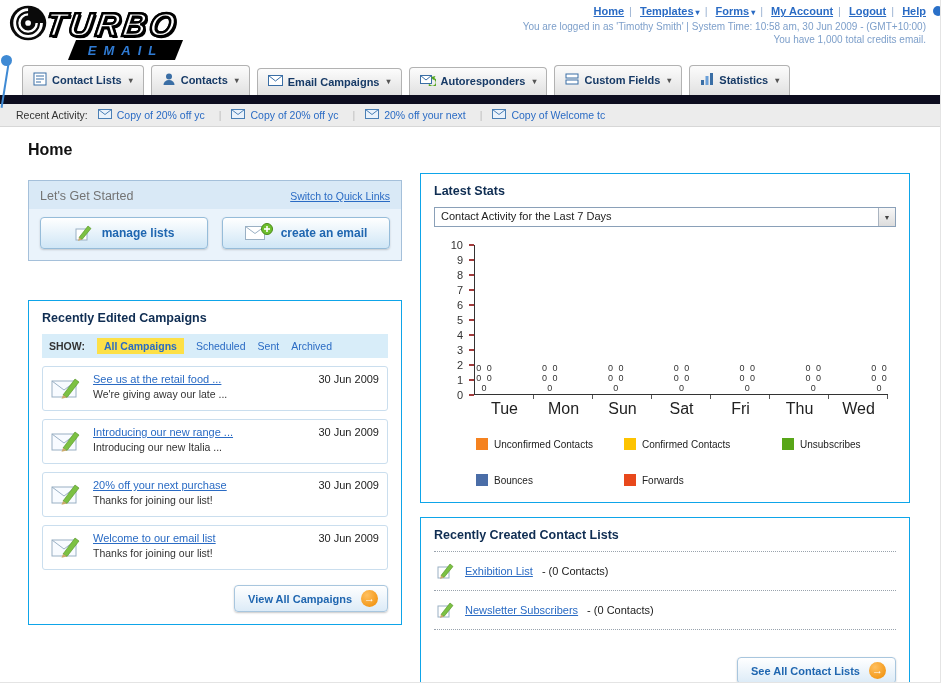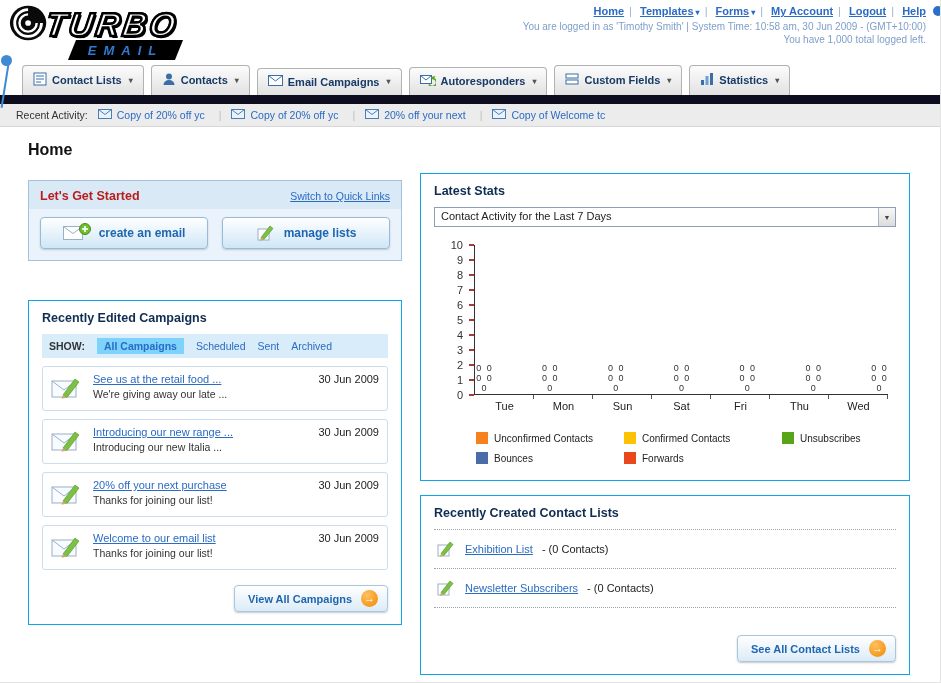--- a/index.html
+++ b/index.html
@@ -43,37 +43,37 @@
   
   main { padding:10px 30px 0 28px; }
   .page-title { font-size:16px; font-weight:bold; color:#111; margin:4px 0 14px; }
   .columns { display:flex; gap:18px; align-items:flex-start; }
   .col-left { width:374px; flex:none; }
   .col-right { flex:1; }
 
   
   .panel-gs { border:1px solid #a5c0da; background:#eaf3fb; margin-top:7px; }
   .gs-header { display:flex; justify-content:space-between; align-items:center; padding:8px 11px 6px; background:#d9e9f6; }
-  .gs-title { font-weight:bold; font-size:12.5px; color:#b91c1c; }
+  .gs-title { font-weight:normal; font-size:12.5px; color:#737373; }
   .gs-link { font-size:10.5px; color:#2a6bc4; text-decoration:underline; cursor:pointer; }
   .gs-body { display:flex; gap:14px; padding:8px 11px 11px; }
   .btn-blue { flex:1; display:flex; align-items:center; justify-content:center; gap:8px; height:32px;
               background:linear-gradient(#ffffff,#cfe6f6); border:1px solid #96bcd9; border-radius:4px;
               font-weight:bold; font-size:12px; color:#1f66b0; box-shadow:0 1px 2px rgba(0,0,0,.18); cursor:pointer; }
 
   
   .panel { border:1px solid #0ea5e9; background:#fff; padding:10px 13px 12px; }
   .panel-title { font-size:12.5px; font-weight:bold; color:#0f2d52; margin-bottom:9px; }
   .panel-campaigns { margin-top:39px; }
 
   
   .filter-bar { background:#d8edf9; padding:4px 7px; display:flex; align-items:center; gap:12px; font-size:10.5px; }
   .show-label { font-weight:bold; color:#333; }
   .filter-link { color:#2a6bc4; cursor:pointer; }
-  .filter-link.active { background:#7dd3fc; padding:2px 7px; font-weight:bold; }
+  .filter-link.active { background:#fde047; padding:2px 7px; font-weight:bold; }
   .camp-item { display:flex; gap:8px; border:1px solid #cadeee; border-radius:3px; padding:6px 8px; margin-top:8px; background:#fff; min-height:44px; }
   .camp-icon { flex:0 0 34px; padding-top:1px; }
   .camp-text { flex:1; }
   .camp-title { font-size:11px; color:#2a6bc4; text-decoration:underline; margin-bottom:3px; cursor:pointer; }
   .camp-sub { font-size:10.5px; color:#333; }
   .camp-date { font-size:11px; color:#222; white-space:nowrap; }
   .view-all-row { display:flex; justify-content:flex-end; margin-top:15px; }
   .btn-action { display:flex; align-items:center; gap:9px; padding:4px 9px 4px 13px; background:linear-gradient(#ffffff,#dcebf7);
                 border:1px solid #a8c6de; border-radius:4px; font-size:11px; font-weight:bold; color:#1f66b0;
                 box-shadow:0 1px 2px rgba(0,0,0,.22); cursor:pointer; }
@@ -90,24 +90,24 @@
   .y-axis { position:relative; width:26px; height:150px; flex:none; }
   .ytick { position:absolute; right:0; display:flex; align-items:center; height:8px; }
   .ylab { font-size:11px; color:#333; margin-right:6px; }
   .ymark { width:5px; height:2px; background:#a33c3c; display:inline-block; }
   .plot { position:relative; flex:1; height:150px; border-left:1px solid #333; border-bottom:1px solid #333; }
   .values-row { position:absolute; left:0; right:0; bottom:1px; display:flex;gap:48px; }
   .cval { flex:1; text-align:center; font-size:9px; color:#333; word-spacing:3px; }
   .labels-wrap { display:flex; }
   .y-spacer { width:27px; flex:none; }
   .labels-row { flex:1; display:flex; }
-  .clab { flex:1; text-align:center; font-size:11px; color:#222; padding-top:5px; position:relative; }
+  .clab { flex:1; text-align:center; font-size:16px; color:#222; padding-top:5px; position:relative; }
   .clab::after { content:""; position:absolute; right:0; top:0; width:1px; height:4px; background:#555; }
 
-  .legend { margin:20px 0 4px 42px; display:grid; grid-template-columns:148px 158px auto; row-gap:8px;text-align:center; }
+  .legend { margin:20px 0 4px 42px; display:grid; grid-template-columns:148px 158px auto; row-gap:24px;text-align:center; }
   .legend-item { display:flex; align-items:center; gap:6px; font-size:10px; color:#222; }
   .legend-swatch { width:12px; height:12px; display:inline-block; flex:none; }
 
   
   .panel-cl { margin-top:14px; min-height:153px; }
   .cl-list { border-bottom:1px dotted #99a3ad; }
   .cl-item { display:flex; align-items:center; gap:9px; padding:8px 2px; border-top:1px dotted #99a3ad; font-size:11px; }
   .cl-name { color:#2a6bc4; text-decoration:underline; cursor:pointer; }
   .cl-detail { color:#222; }
   .cl-btn-row { display:flex; justify-content:flex-end; margin-top:27px; }
@@ -140,21 +140,21 @@
     <div class="top-right">
       <nav class="top-links">
         <a>Home</a><span class="sep"></span>
         <a><span>Templates</span><span class="caret">▾</span></a><span class="sep"></span>
         <a><span>Forms</span><span class="caret">▾</span></a><span class="sep"></span>
         <a>My Account</a><span class="sep"></span>
         <a>Logout</a><span class="sep"></span>
         <a>Help</a>
       </nav>
       <div class="login-info">You are logged in as 'Timothy Smith' | System Time: 10:58 am, 30 Jun 2009 - (GMT+10:00)</div>
-      <div class="credits-info">You have 1,000 total logged left.</div>
+      <div class="credits-info">You have 1,000 total credits email.</div>
     </div>
     <div class="header-dot"></div>
   </header>
 
   <nav class="tabs-row">
     <div class="tab">
       <span><svg width="14" height="14">
             <rect x="1" y="1" width="12" height="12" fill="#fff" stroke="#3a6ea5"></rect>
             <line x1="3" y1="4" x2="11" y2="4" stroke="#3a6ea5"></line>
             <line x1="3" y1="7" x2="11" y2="7" stroke="#3a6ea5"></line>
@@ -247,37 +247,37 @@
     <div class="columns">
 
       <div class="col-left">
 
         <section class="panel-gs">
           <div class="gs-header">
             <span class="gs-title">Let's Get Started</span>
             <a class="gs-link">Switch to Quick Links</a>
           </div>
           <div class="gs-body">
+            <button class="btn-blue">
+              <span><svg width="20" height="20" viewBox="0 0 20 20">
+                    <rect x="2" y="7" width="11" height="11" fill="#fff" stroke="#9ab0c4"></rect>
+                    <polygon points="5,15.5 14,4 17,6.5 8,17.5" fill="#7cc143" stroke="#4f8f1f" stroke-width="0.6"></polygon>
+                    <polygon points="5,15.5 8,17.5 4,19" fill="#caa96a"></polygon>
+                  </svg></span>
+              <span>manage lists</span>
+            </button>
             <button class="btn-blue">
               <span><svg width="28" height="18" viewBox="0 0 28 18">
                     <rect x="0.5" y="3.5" width="19" height="13" fill="#fff" stroke="#9ab0c4"></rect>
                     <path d="M0.5,3.5 L10,10.5 L19.5,3.5" fill="none" stroke="#9ab0c4"></path>
                     <circle cx="22" cy="6" r="5.5" fill="#6ebf2e" stroke="#4a8a1a"></circle>
                     <rect x="21.2" y="3" width="1.6" height="6" fill="#fff"></rect>
                     <rect x="19" y="5.2" width="6" height="1.6" fill="#fff"></rect>
                   </svg></span>
               <span>create an email</span>
-            </button>
-            <button class="btn-blue">
-              <span><svg width="20" height="20" viewBox="0 0 20 20">
-                    <rect x="2" y="7" width="11" height="11" fill="#fff" stroke="#9ab0c4"></rect>
-                    <polygon points="5,15.5 14,4 17,6.5 8,17.5" fill="#7cc143" stroke="#4f8f1f" stroke-width="0.6"></polygon>
-                    <polygon points="5,15.5 8,17.5 4,19" fill="#caa96a"></polygon>
-                  </svg></span>
-              <span>manage lists</span>
             </button>
           </div>
         </section>
 
         <section class="panel panel-campaigns">
           <div class="panel-title">Recently Edited Campaigns</div>
           <div class="filter-bar">
             <span class="show-label">SHOW:</span>
             <a class="filter-link active">All Campaigns</a>
             <a class="filter-link">Scheduled</a>

